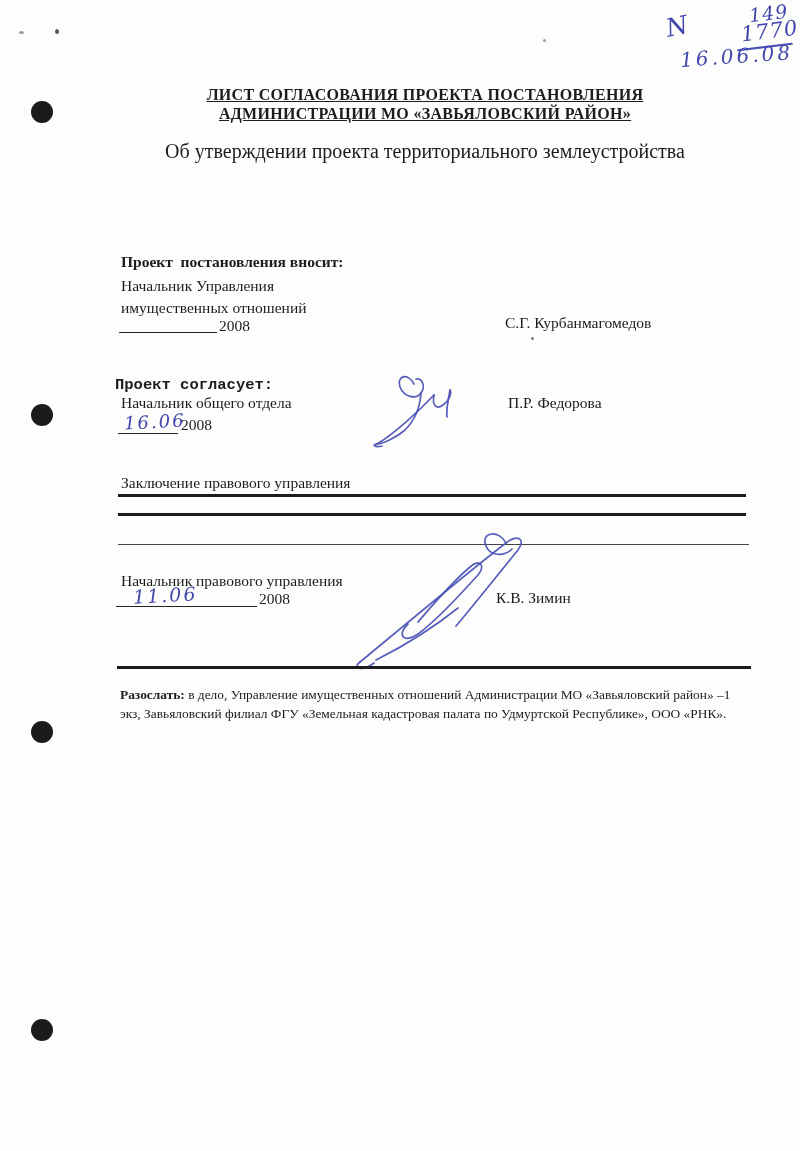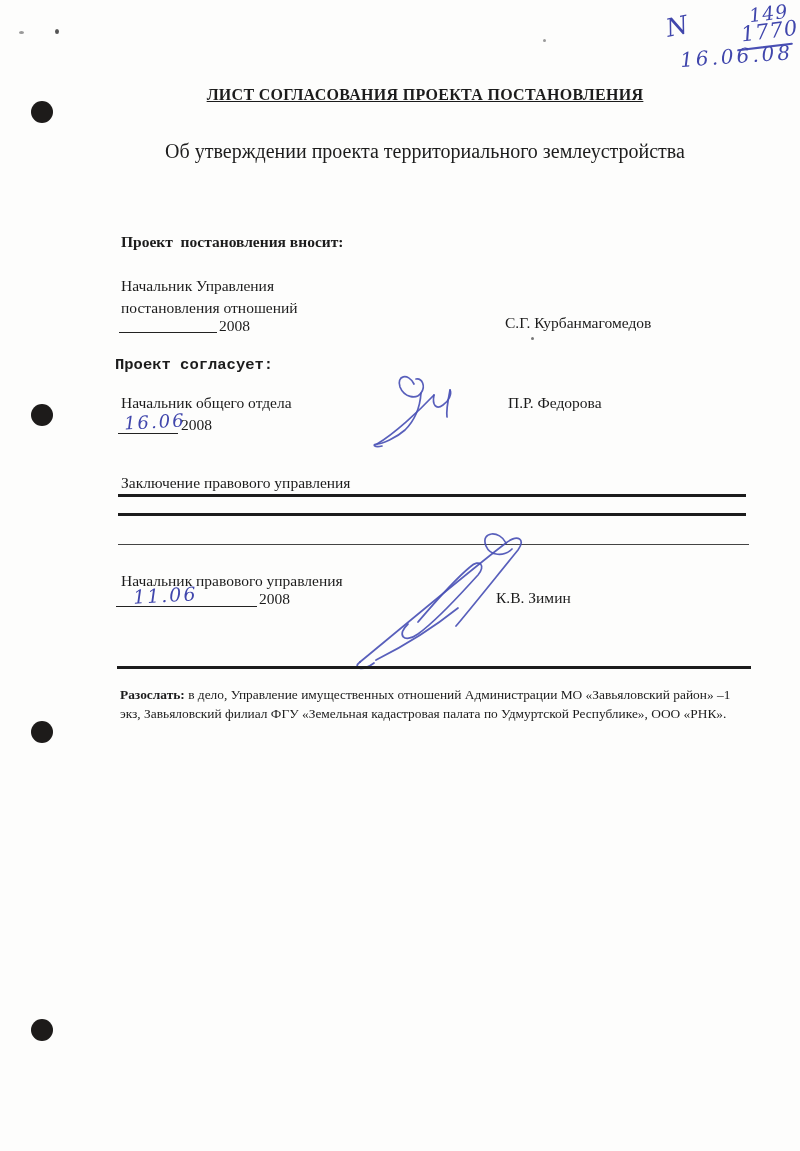--- a/index.html
+++ b/index.html
@@ -39,21 +39,21 @@
     position:absolute;left:100px;top:85px;width:650px;
     text-align:center;font-weight:bold;font-size:16px;line-height:19px;
     letter-spacing:.3px;
     text-decoration:underline;
   }
   .subtitle{
     position:absolute;left:100px;top:140px;width:650px;
     text-align:center;font-size:20px;
   }
   .txt{position:absolute;font-size:15.5px;white-space:pre-wrap;}
-  .bold{font-weight:bold;}
+  .bold{font-weight:bold;margin-top:20px;}
 
   .h-sec1{left:121px;top:233px;}
   .role1a{left:121px;top:277px;}
   .role1b{left:121px;top:299px;}
   .name1{left:505px;top:314px;}
   .year1{left:219px;top:317px;}
   .uline1{position:absolute;left:119px;top:332px;width:98px;height:1.4px;background:#222;}
 
   .h-sec2{left:115px;top:356px;font-family:Liberation Mono, monospace;}
   .role2{left:121px;top:394px;}
@@ -96,26 +96,27 @@
   <div class="speck" style="left:531px;top:337px;width:3px;height:3px;background:#777;"></div>
 
   <span class="ink stamp-n">N</span>
   <span class="ink stamp-num-top">149</span>
   <span class="ink stamp-num-bottom">1770</span>
   <div class="stamp-underline"></div>
   <span class="ink stamp-date">16.06.08</span>
 
   <div class="title">
     <div>ЛИСТ СОГЛАСОВАНИЯ ПРОЕКТА ПОСТАНОВЛЕНИЯ</div>
+    <div>АДМИНИСТРАЦИИ МО «ЗАВЬЯЛОВСКИЙ РАЙОН»</div>
   </div>
   <div class="subtitle">Об утверждении проекта территориального землеустройства</div>
 
   <div class="txt bold h-sec1">Проект  постановления вносит:</div>
   <div class="txt role1a">Начальник Управления</div>
-  <div class="txt role1b">постановления отношений</div>
+  <div class="txt role1b">имущественных отношений</div>
   <div class="txt name1">С.Г. Курбанмагомедов</div>
   <div class="uline1"></div>
   <div class="txt year1">2008</div>
 
   <div class="txt bold h-sec2">Проект согласует:</div>
   <div class="txt role2">Начальник общего отдела</div>
   <div class="txt name2">П.Р. Федорова</div>
   <span class="ink hand-date-1">16.06</span>
   <div class="uline2"></div>
   <div class="txt year2">2008</div>

